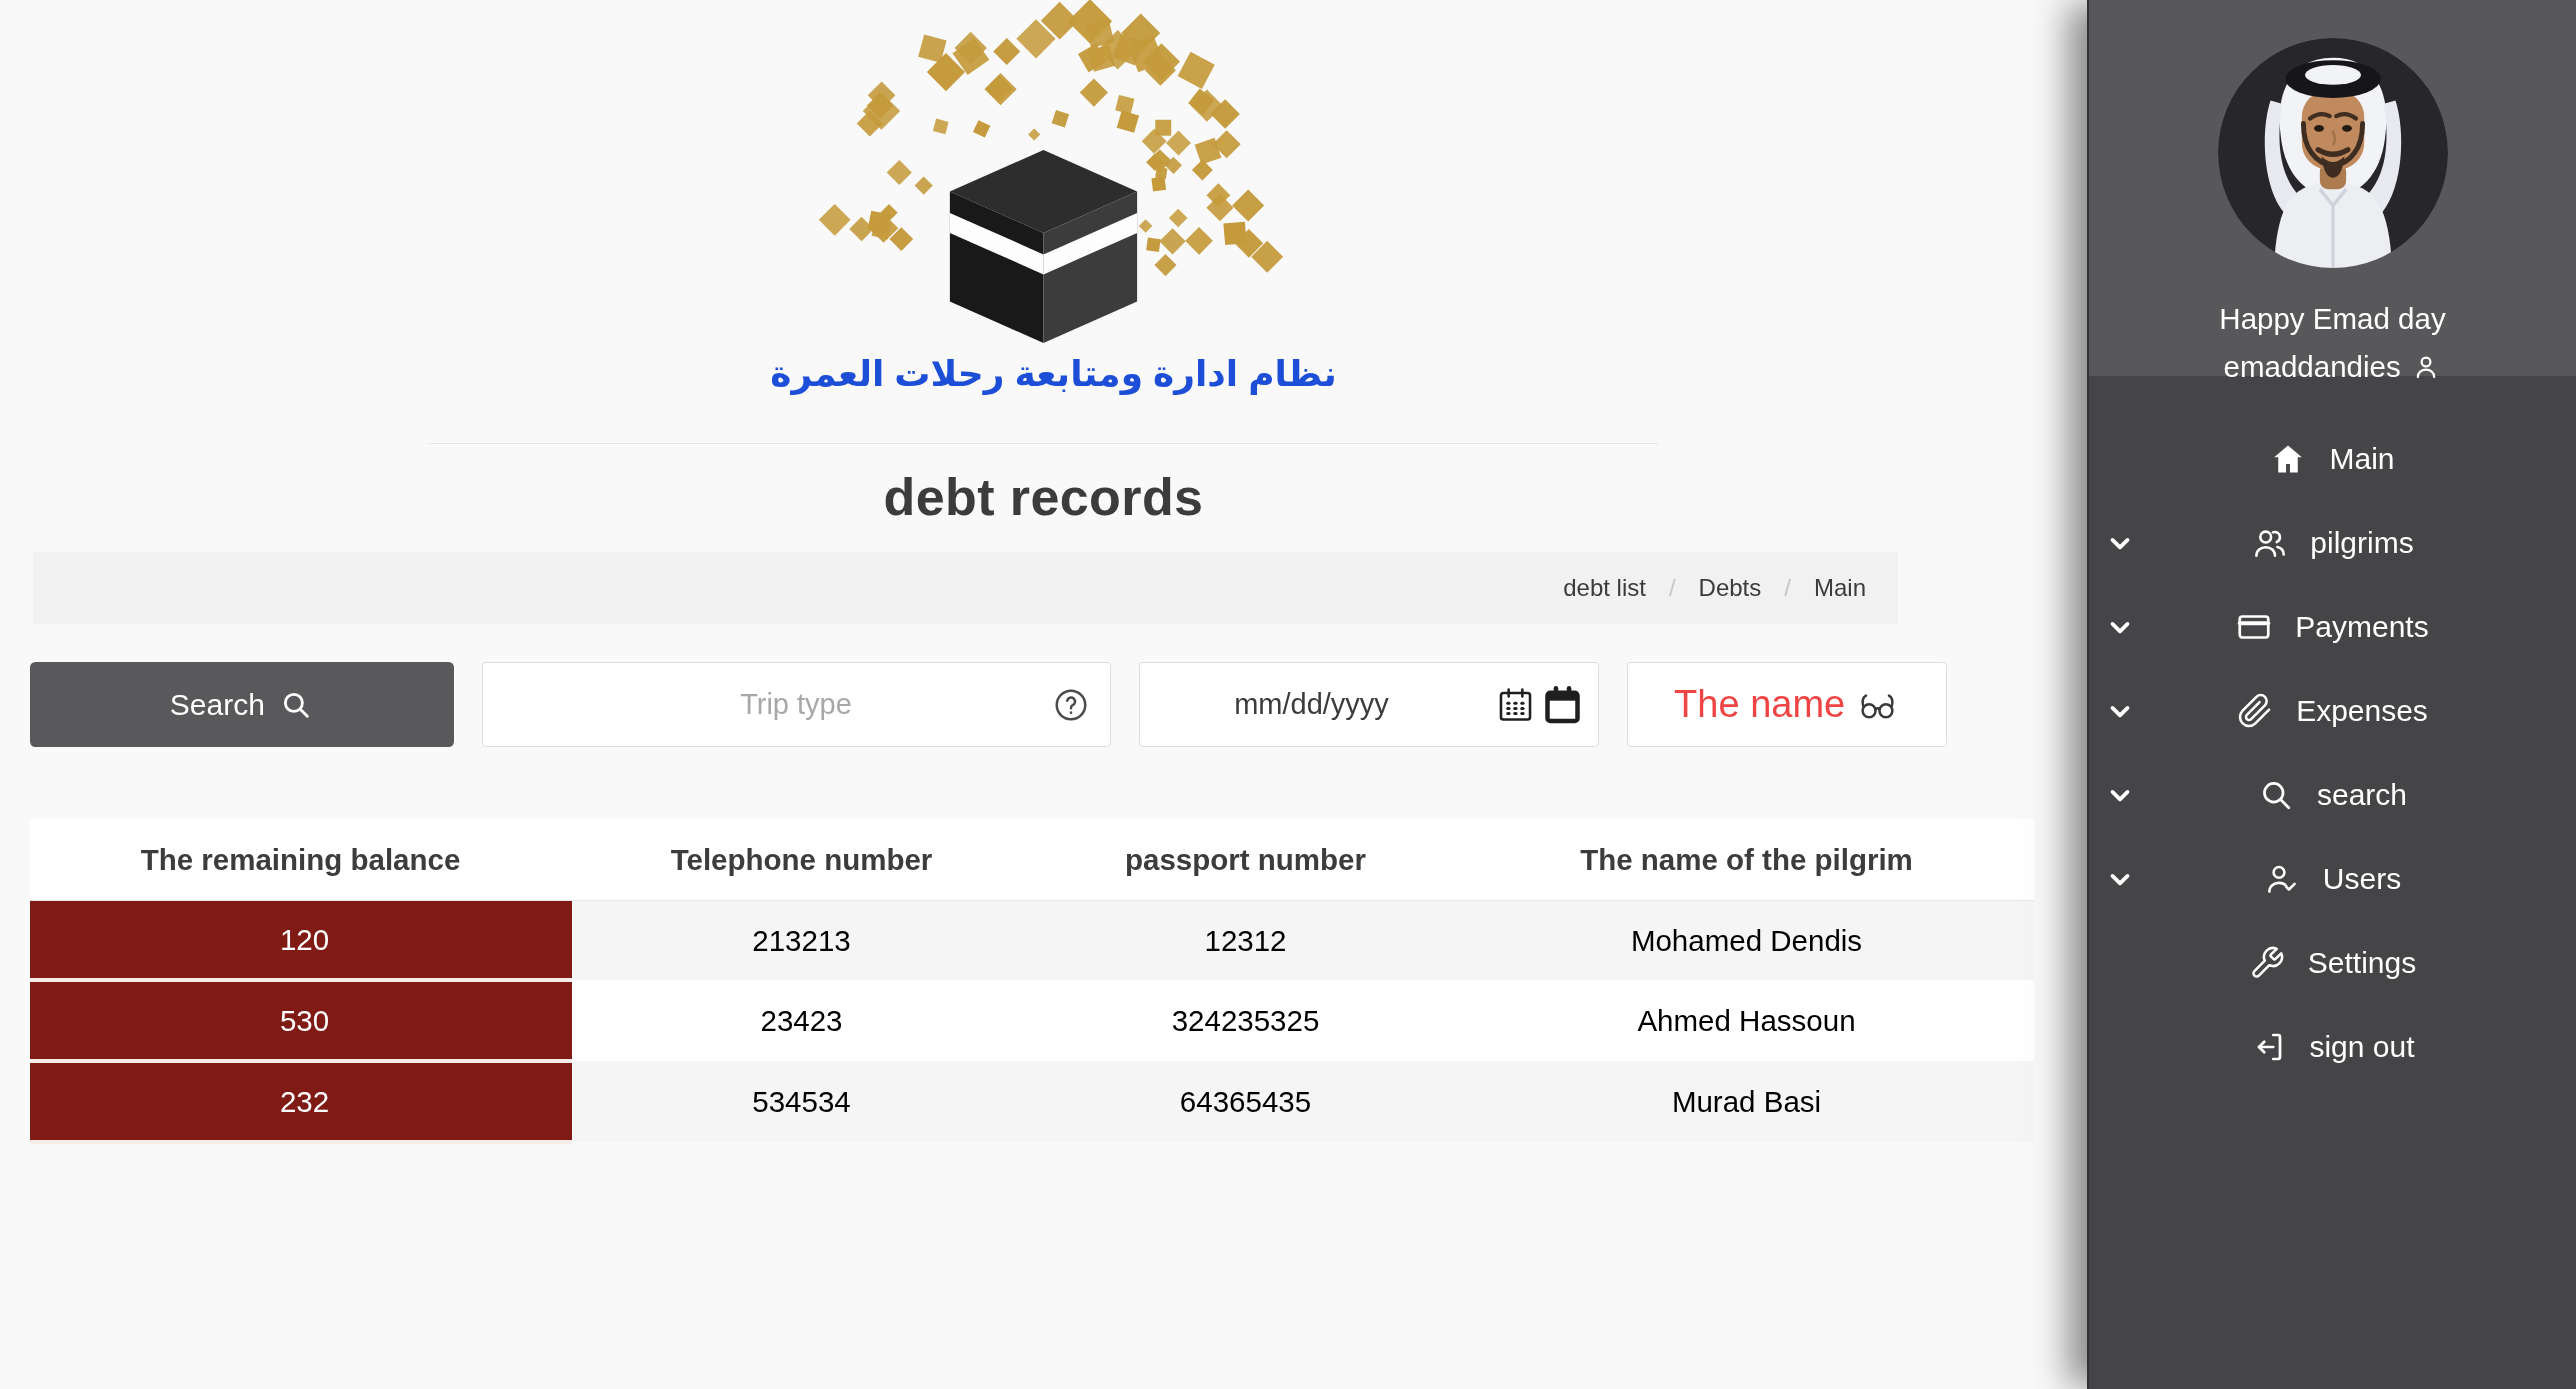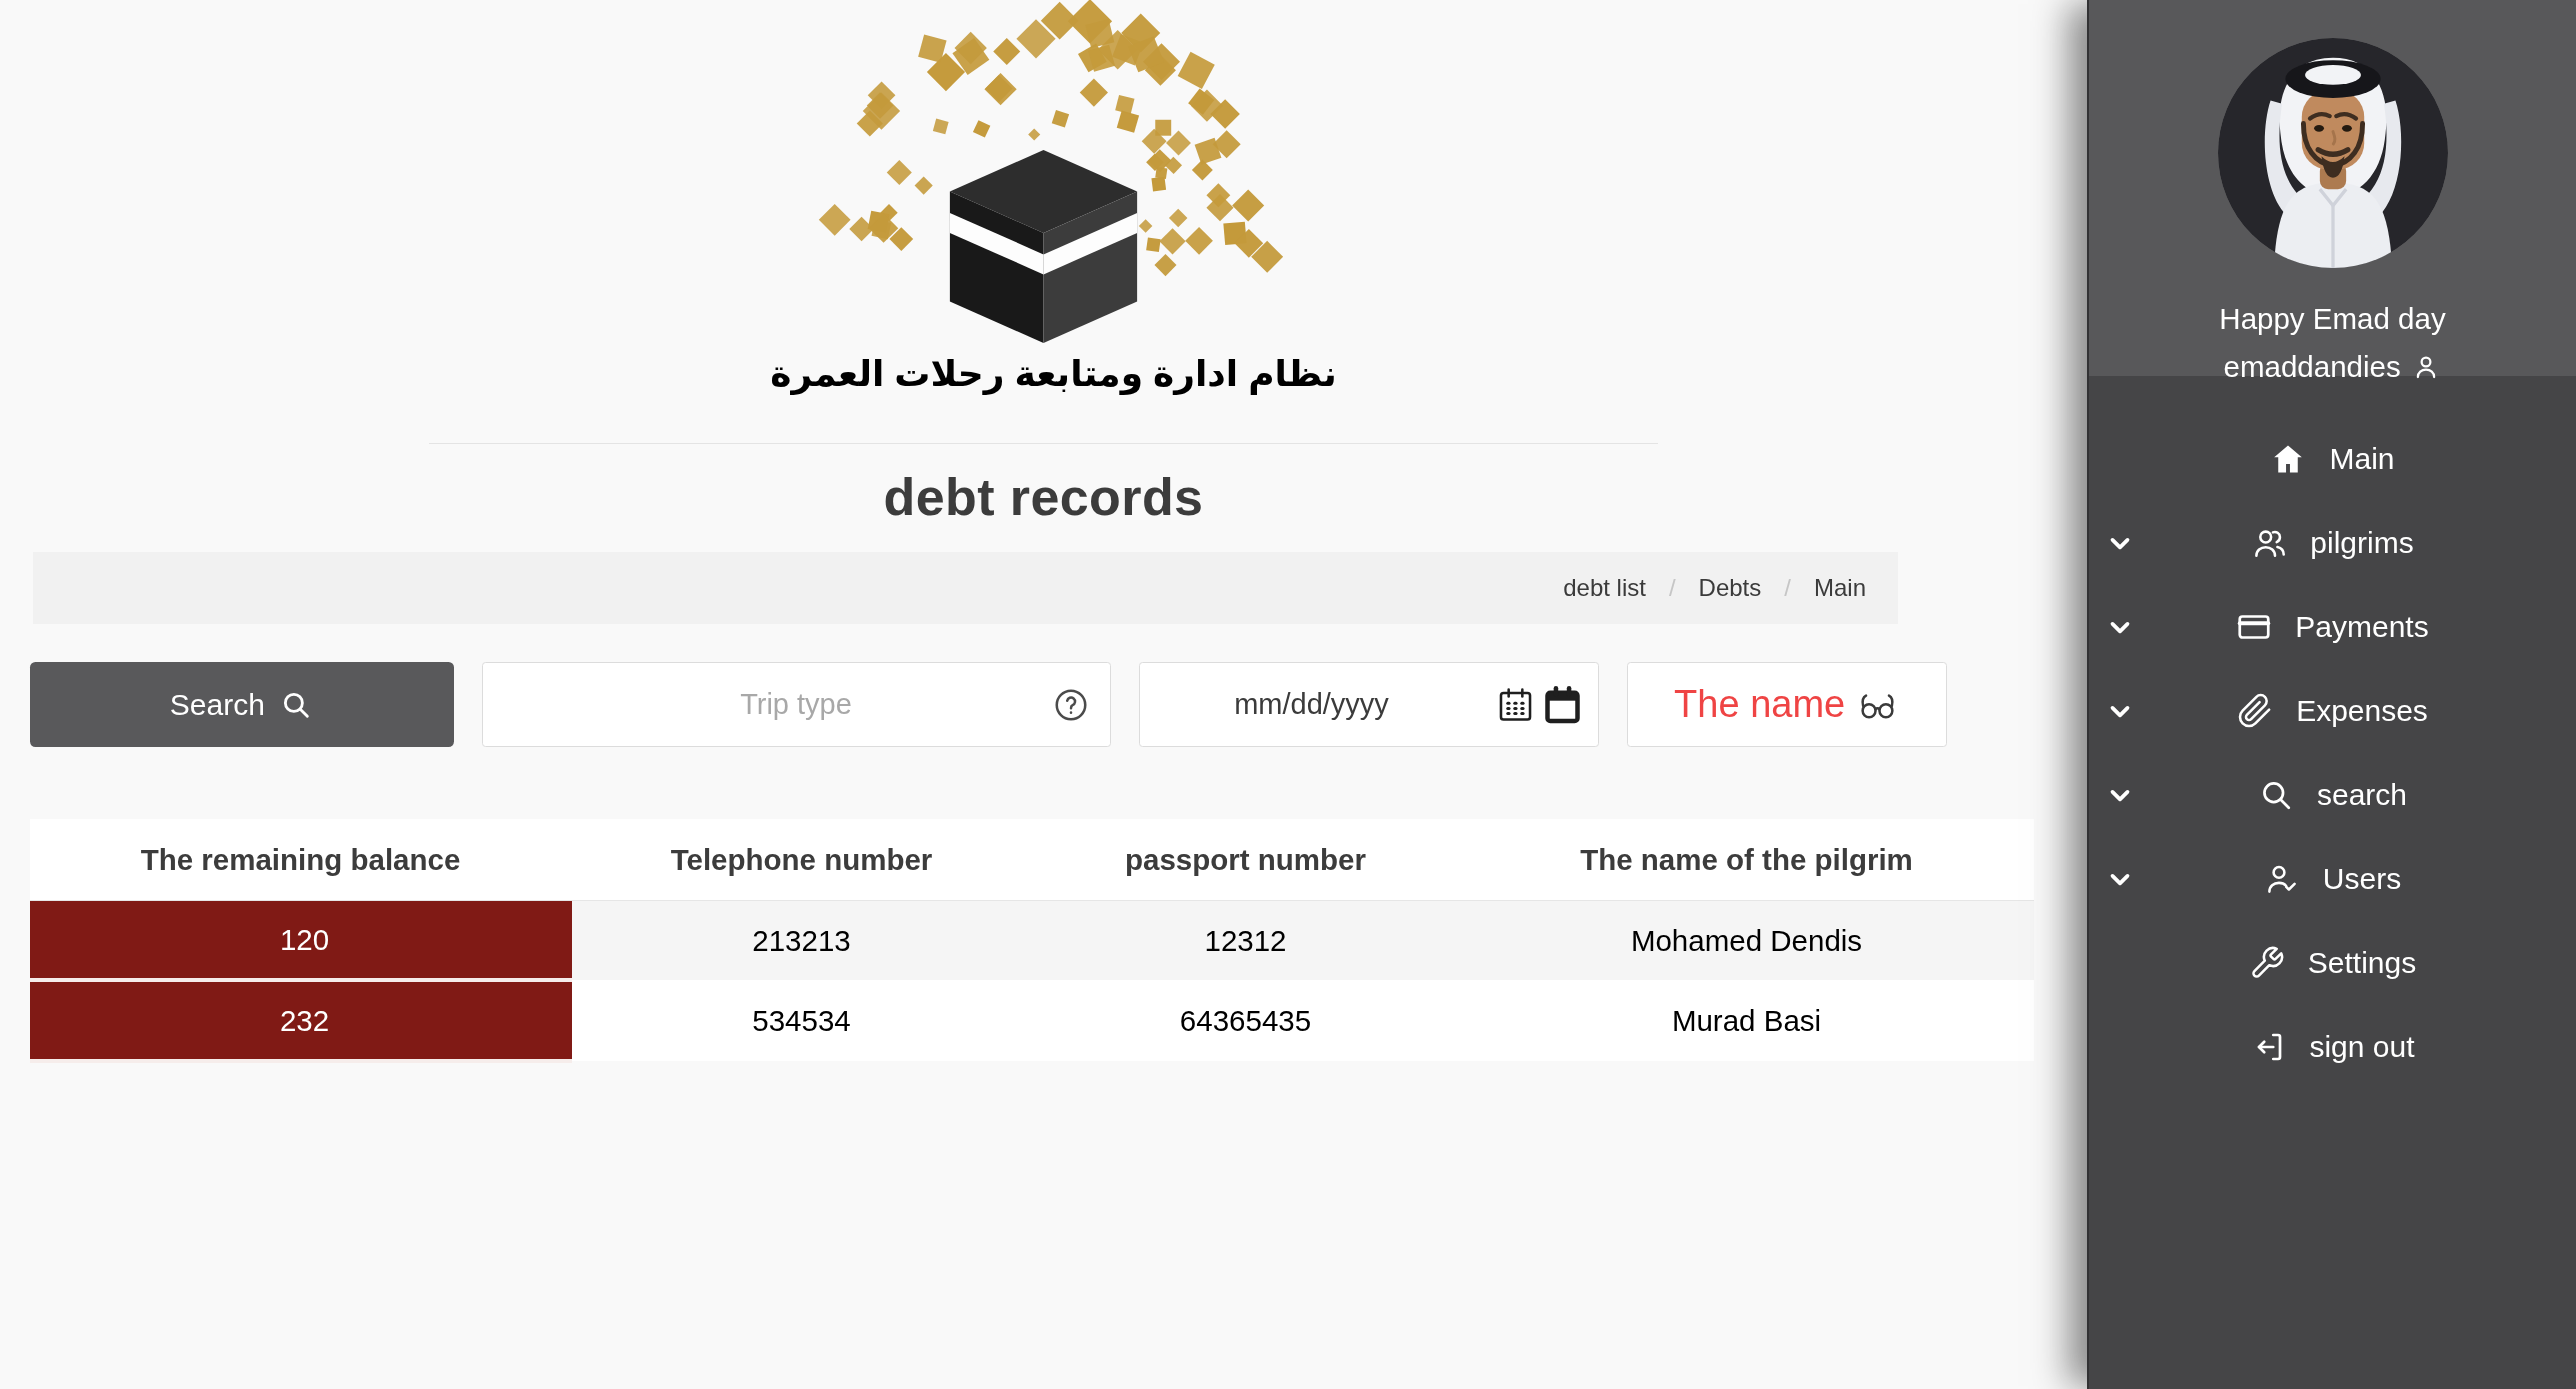--- a/index.html
+++ b/index.html
@@ -183,21 +183,21 @@
             <rect x="494.8" y="333.6" width="18.0" height="18.0" fill="#c49a3b" fill-opacity="0.98" transform="rotate(8 503.8 342.6)"></rect>
           </g>
         <g id="kaaba">
           <polygon points="219,268 350,210 481,268 350,326" fill="#2d2d2d"></polygon>
           <polygon points="219,268 350,326 350,480 219,422" fill="#191919"></polygon>
           <polygon points="350,326 481,268 481,422 350,480" fill="#3c3c3c"></polygon>
           <polygon points="219,298 350,356 350,384 219,326" fill="#fdfdfd"></polygon>
           <polygon points="350,356 481,298 481,326 350,384" fill="#fdfdfd"></polygon>
         </g>
       </svg>
-      <div class="logo-arabic" dir="rtl" style="color: #000000; padding-left: 20px;">نظام ادارة ومتابعة رحلات العمرة</div>
+      <div class="logo-arabic" dir="rtl" style="color: #1d4ed8; padding-left: 20px;">نظام ادارة ومتابعة رحلات العمرة</div>
     </div>
 
     <hr class="title-divider">
 
     <h1 class="page-title">debt records</h1>
 
     <nav class="breadcrumb" style="background: rgb(241, 241, 241);">
         <span class="bc-item">debt list</span>
         <span class="bc-sep">/</span>
         <span class="bc-item">Debts</span>
@@ -287,20 +287,26 @@
             <th>passport number</th>
             <th>The name of the pilgrim</th>
           </tr>
         </thead>
       <tbody>
           <tr>
             <td class="balance" style="background: rgb(128, 26, 21);">120</td>
             <td>213213</td>
             <td>12312</td>
             <td>Mohamed Dendis</td>
+          </tr>
+          <tr>
+            <td class="balance" style="background: rgb(128, 26, 21);">530</td>
+            <td>23423</td>
+            <td>324235325</td>
+            <td>Ahmed Hassoun</td>
           </tr>
           <tr>
             <td class="balance" style="background: rgb(128, 26, 21);">232</td>
             <td>534534</td>
             <td>64365435</td>
             <td>Murad Basi</td>
           </tr>
         </tbody>
     </table>
   </main>

